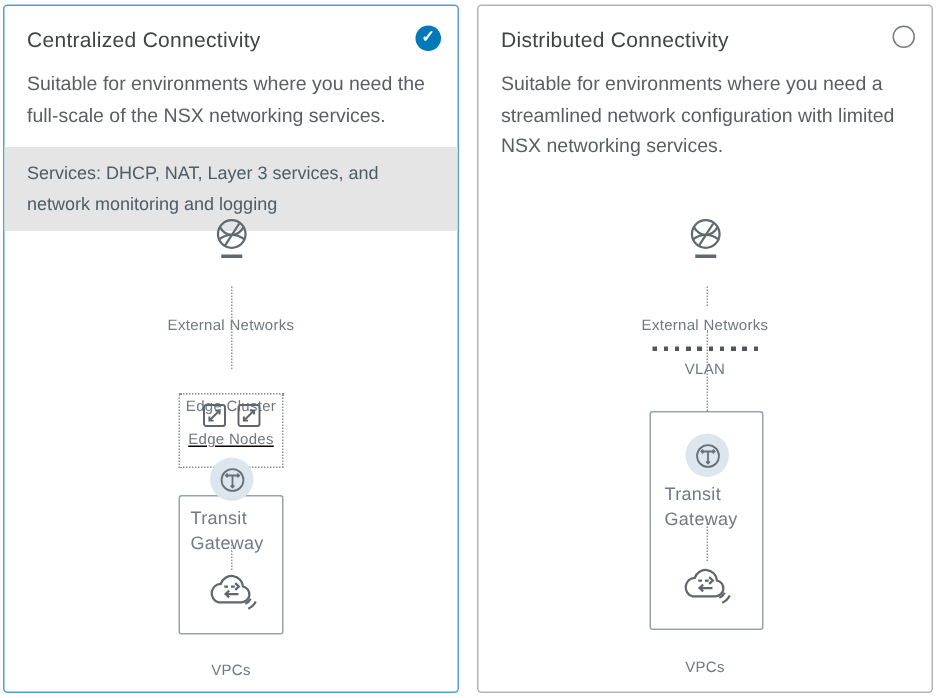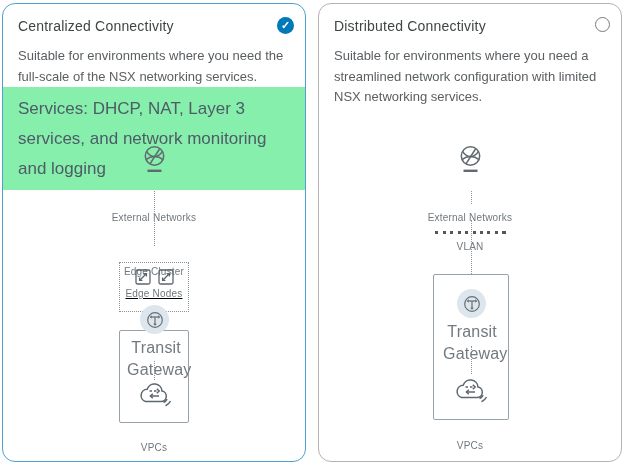--- a/index.html
+++ b/index.html
@@ -1,58 +1,58 @@
 <!DOCTYPE html>
 <html><head>
 <meta charset="utf-8">
 <style>
   * { margin:0; padding:0; box-sizing:border-box; }
   body { font-family:"Liberation Sans", sans-serif; background:#fff; }
   .stage { position:relative; width:624px; height:465px; background:#fff; }
 
   .card {
     position:absolute; top:3px; width:304px; height:459px;
-    background:#fff; border:1px solid #b3b3b3; border-radius:13px;
+    background:#fff; border:1px solid #b3b3b3; border-radius:3px;
   }
   .card.selected { border:1.5px solid #4fa1d1; }
   .card-left  { left:2px; }
   .card-right { left:318px; }
 
   .card-head { display:flex; align-items:flex-start; justify-content:space-between; padding:13px 11px 0 15px; }
   .card-title { font-size:14px; color:#3f4444; letter-spacing:.2px; padding-top:1px; }
 
   .radio-check {
     width:17px; height:17px; border-radius:50%; background:#0079b8; color:#fff;
     font-size:11px; font-weight:bold; display:flex; align-items:center; justify-content:center;
     line-height:1; flex:0 0 auto;
   }
   .radio-empty {
     width:15px; height:15px; border-radius:50%; border:1px solid #767b7e; background:#fff; flex:0 0 auto;
   }
 
   .card-desc { padding:12px 16px 0 15px; font-size:13px; color:#5a5e61; line-height:1.58; }
   .services {
-    background:#86efac; color:#4e5c66;
-    font-size:17px; line-height:1.75; padding:7px 18px 7px 15px;
+    margin-top:11px; background:#e5e5e5; color:#4e5c66;
+    font-size:12px; line-height:1.75; padding:7px 18px 7px 15px;
   }
 
   
   .diag { position:absolute; inset:0; pointer-events:none; }
   .diag > * { position:absolute; }
   .diag-label { font-size:10px; color:#6f787e; text-align:center; left:0; right:0; letter-spacing:.2px;margin-top:36px; }
   .vline { width:0; border-left:1px dotted #8f9499; }
   .node-box { border:1px solid #98a2aa; border-radius:2px; background:#fff; }
   .dotted-box { border:1px dotted #8c9196; display:flex; flex-direction:column; align-items:center; padding-top:6px; }
   .edge-icons { display:flex; gap:7px; }
   .tg-circle {
     width:29px; height:29px; border-radius:50%; background:#dde6ec;
     display:flex; align-items:center; justify-content:center;
   }
   .hdots { height:3px; background:repeating-linear-gradient(90deg,#53575b 0 3px,transparent 3px 7.5px); }
-  .box-label { position:absolute; left:0; right:0; text-align:right; font-size:16px; color:#72797f; line-height:1.4; letter-spacing:.2px; }
+  .box-label { position:absolute; left:0; right:0; text-align:left; font-size:12px; color:#72797f; line-height:1.4; letter-spacing:.2px; }
   .esxi-label { font-size:10px; color:#6f787e; letter-spacing:.3px;margin-top:48px; }
 </style>
 </head>
 <body>
 
 <div class="stage">
 
   <div class="card card-left selected">
     <div class="card-head">
       <span class="card-title">Centralized Connectivity</span>

